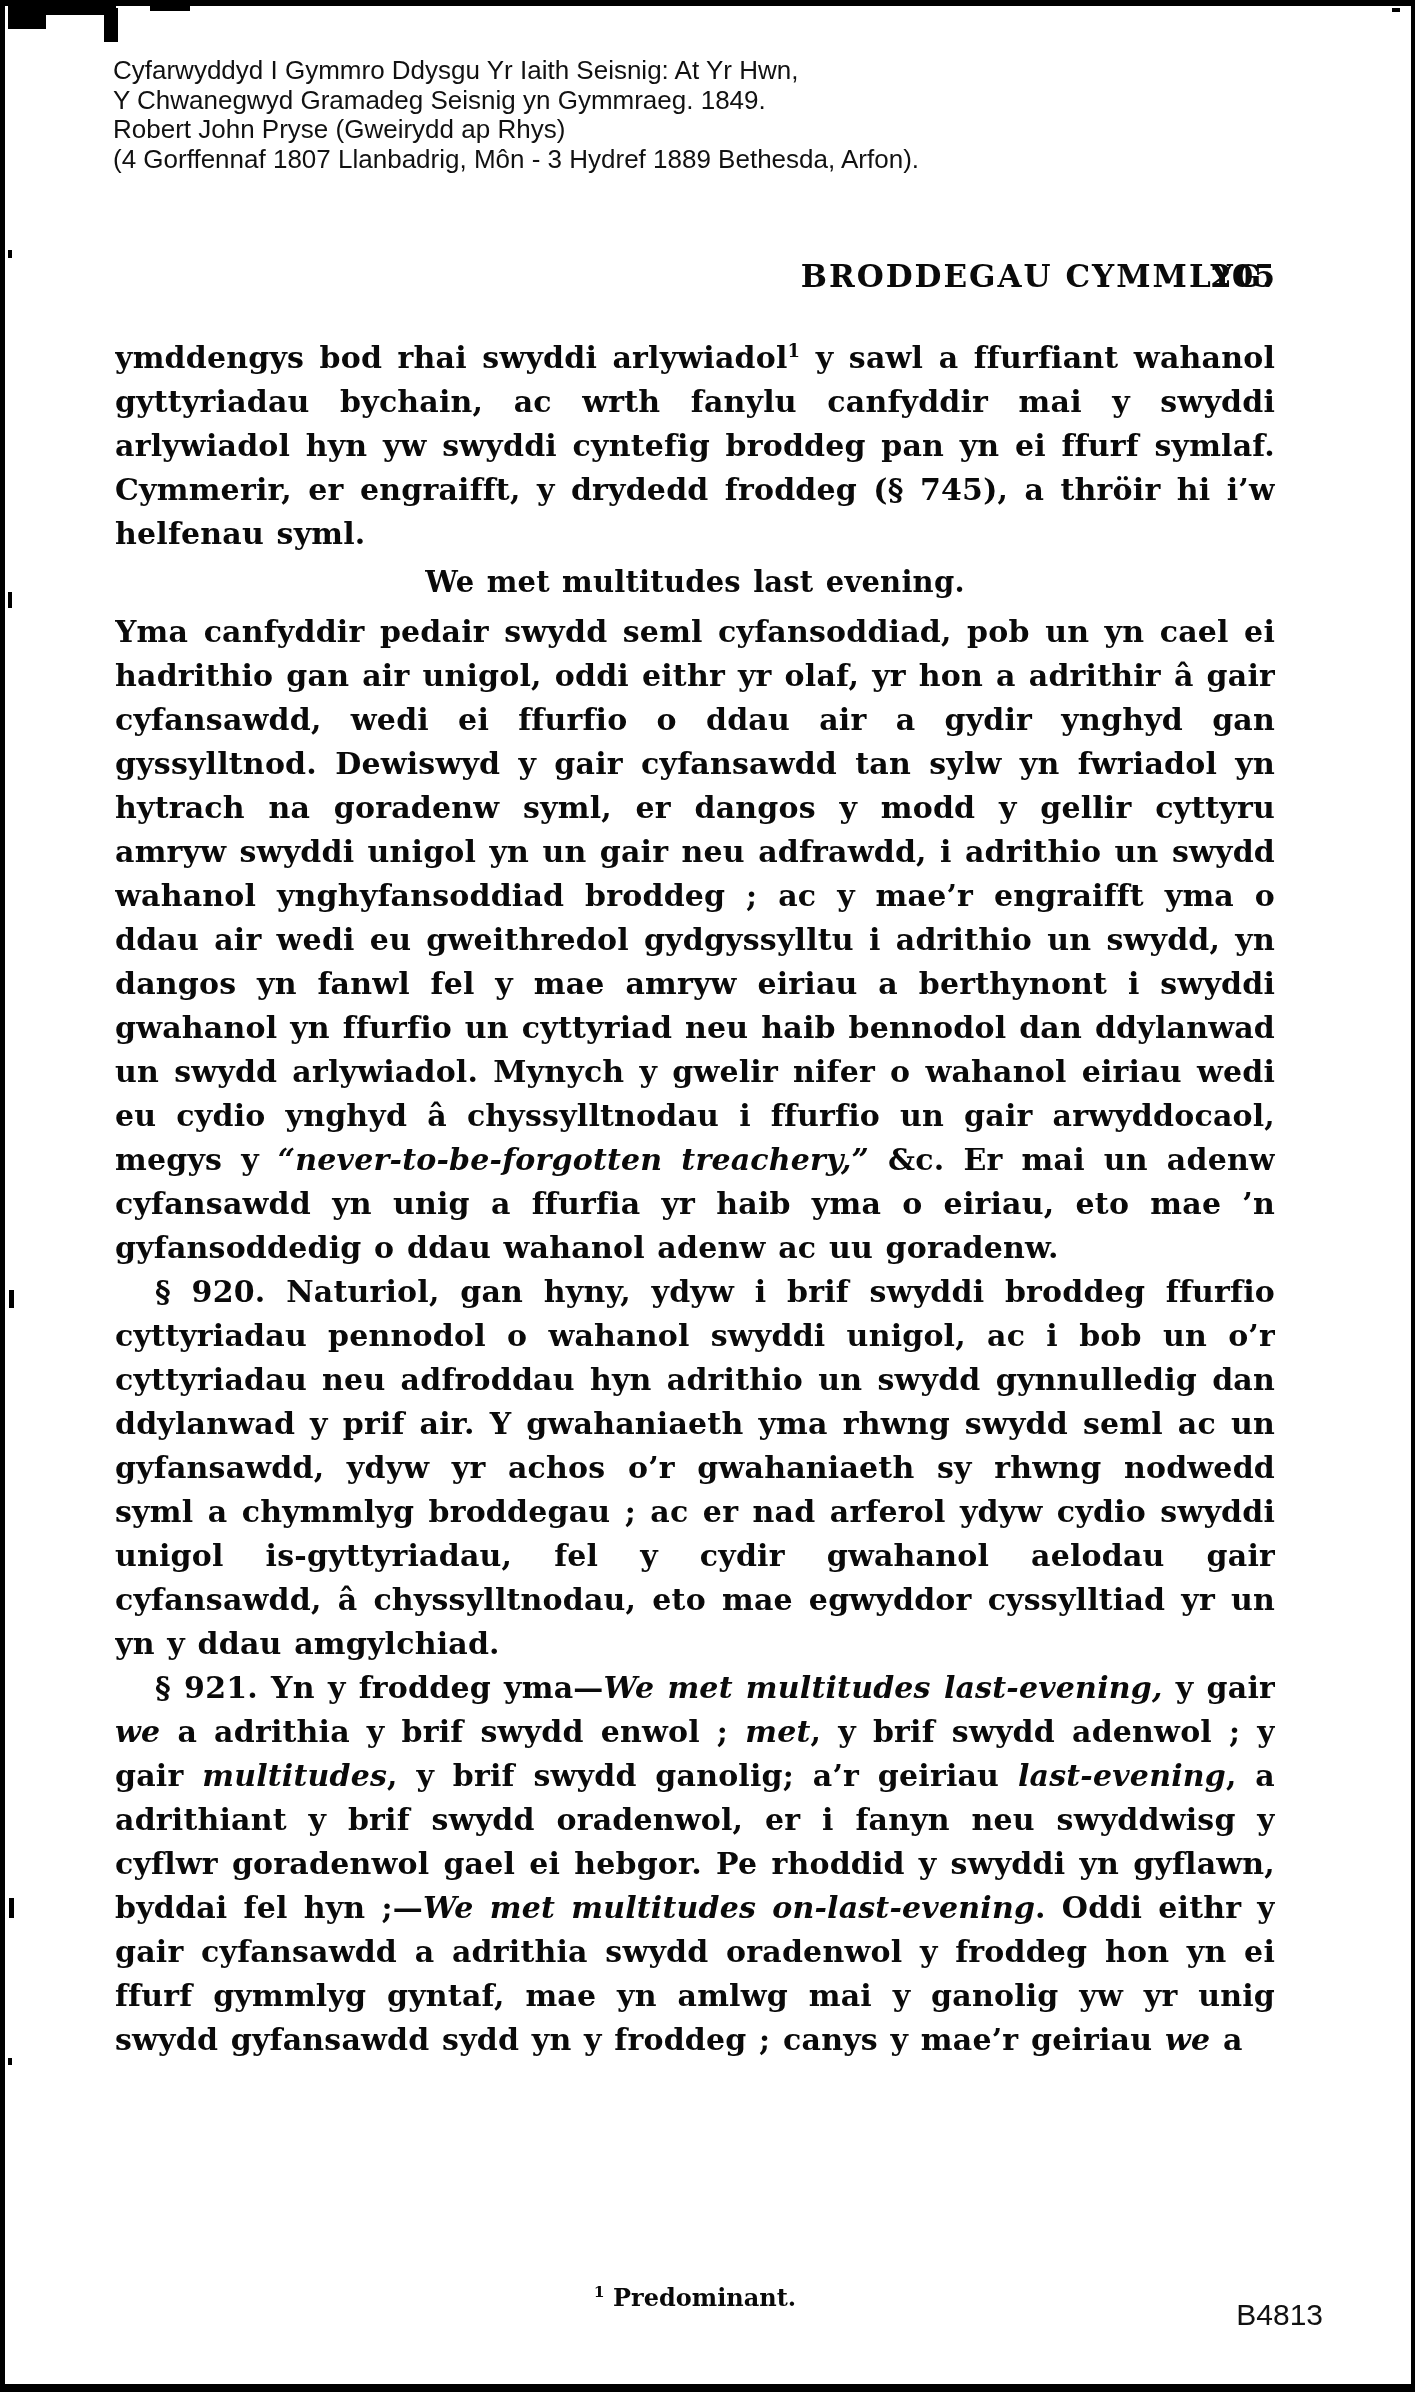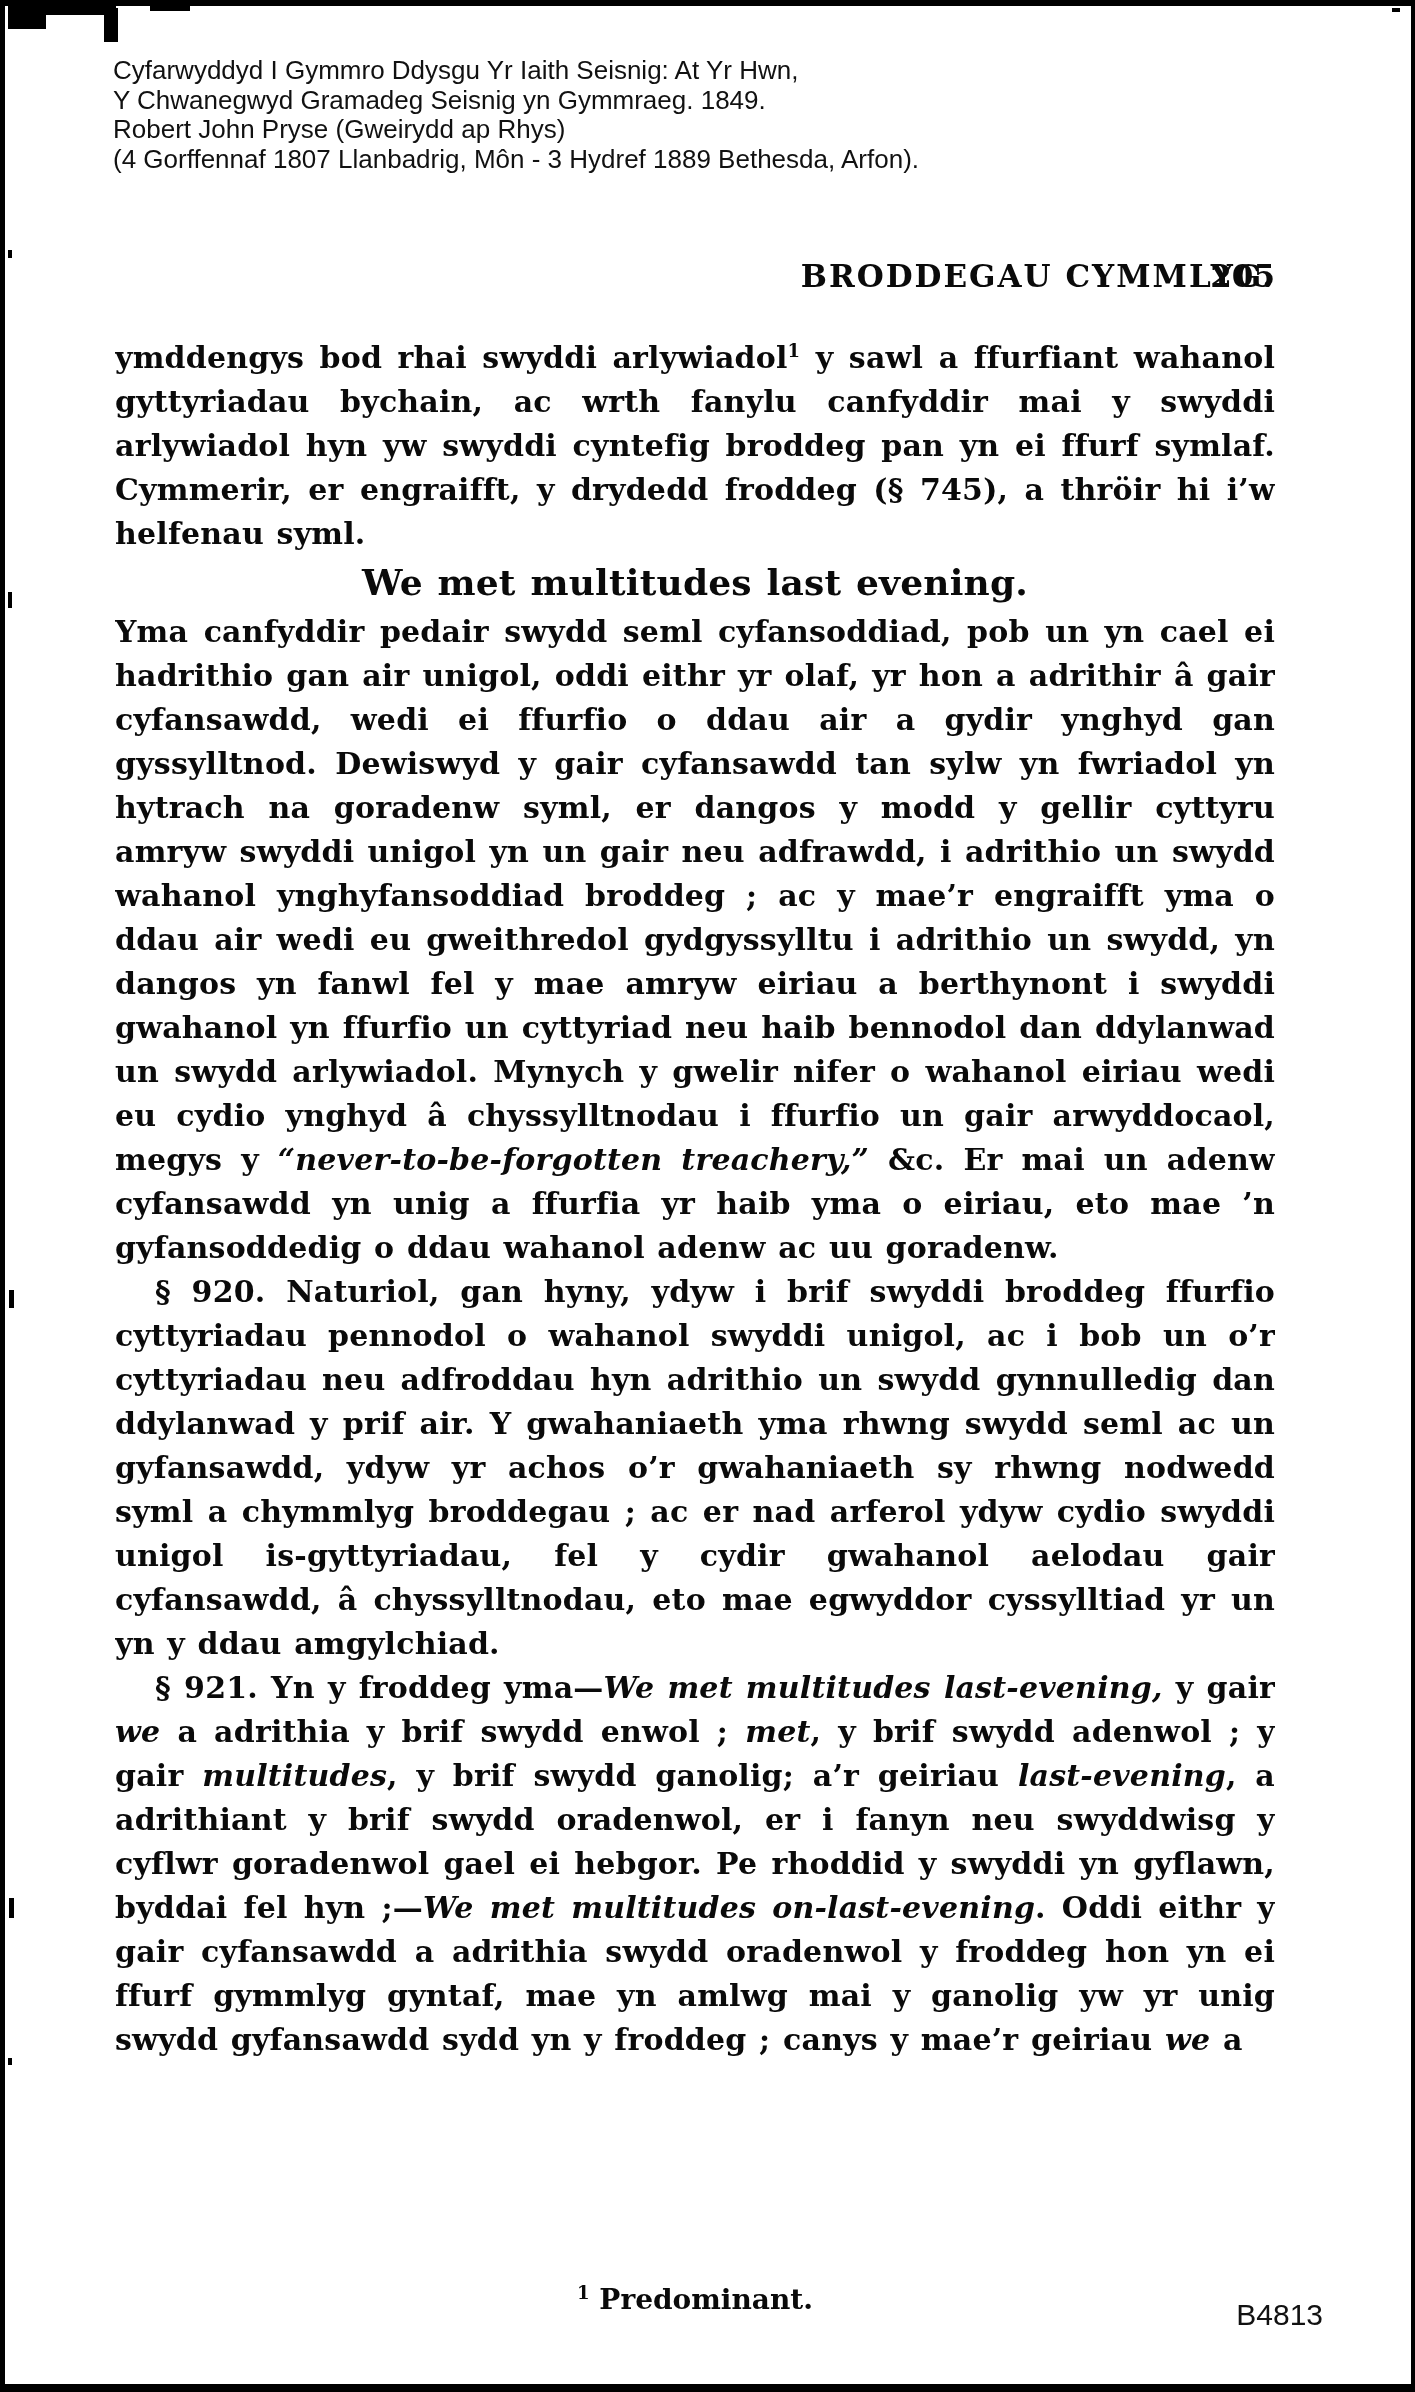--- a/index.html
+++ b/index.html
@@ -43,29 +43,29 @@
     font-family:"DejaVu Serif", serif;
     font-weight:700;
     font-size:30px;line-height:44px;
     letter-spacing:0.2px;word-spacing:2px;
     text-align:justify;
   }
   .body-text p{margin:0;}
   .body-text p.indent{text-indent:40px;}
   .body-text p.example{
     text-align:center;text-indent:0;
-    margin:4px 0 6px 0;font-size:36px;
+    margin:4px 0 6px 0;font-size:29px;
   }
   .body-text em{font-style:italic;font-weight:700;margin-top:48px;}
   .body-text sup{font-size:0.6em;vertical-align:super;line-height:0;}
   .footnote{
     position:absolute;left:115px;top:2282px;width:1160px;
     text-align:center;
     font-family:"DejaVu Serif", serif;
-    font-weight:700;font-size:28px;
+    font-weight:700;font-size:24px;
   }
   .footnote sup{font-size:0.65em;vertical-align:super;}
   .shelfmark{
     position:absolute;right:92px;top:2298px;
     font-family:"Liberation Sans", sans-serif;
     font-size:30px;color:#111;
   }
 </style>
 </head>
 <body>

